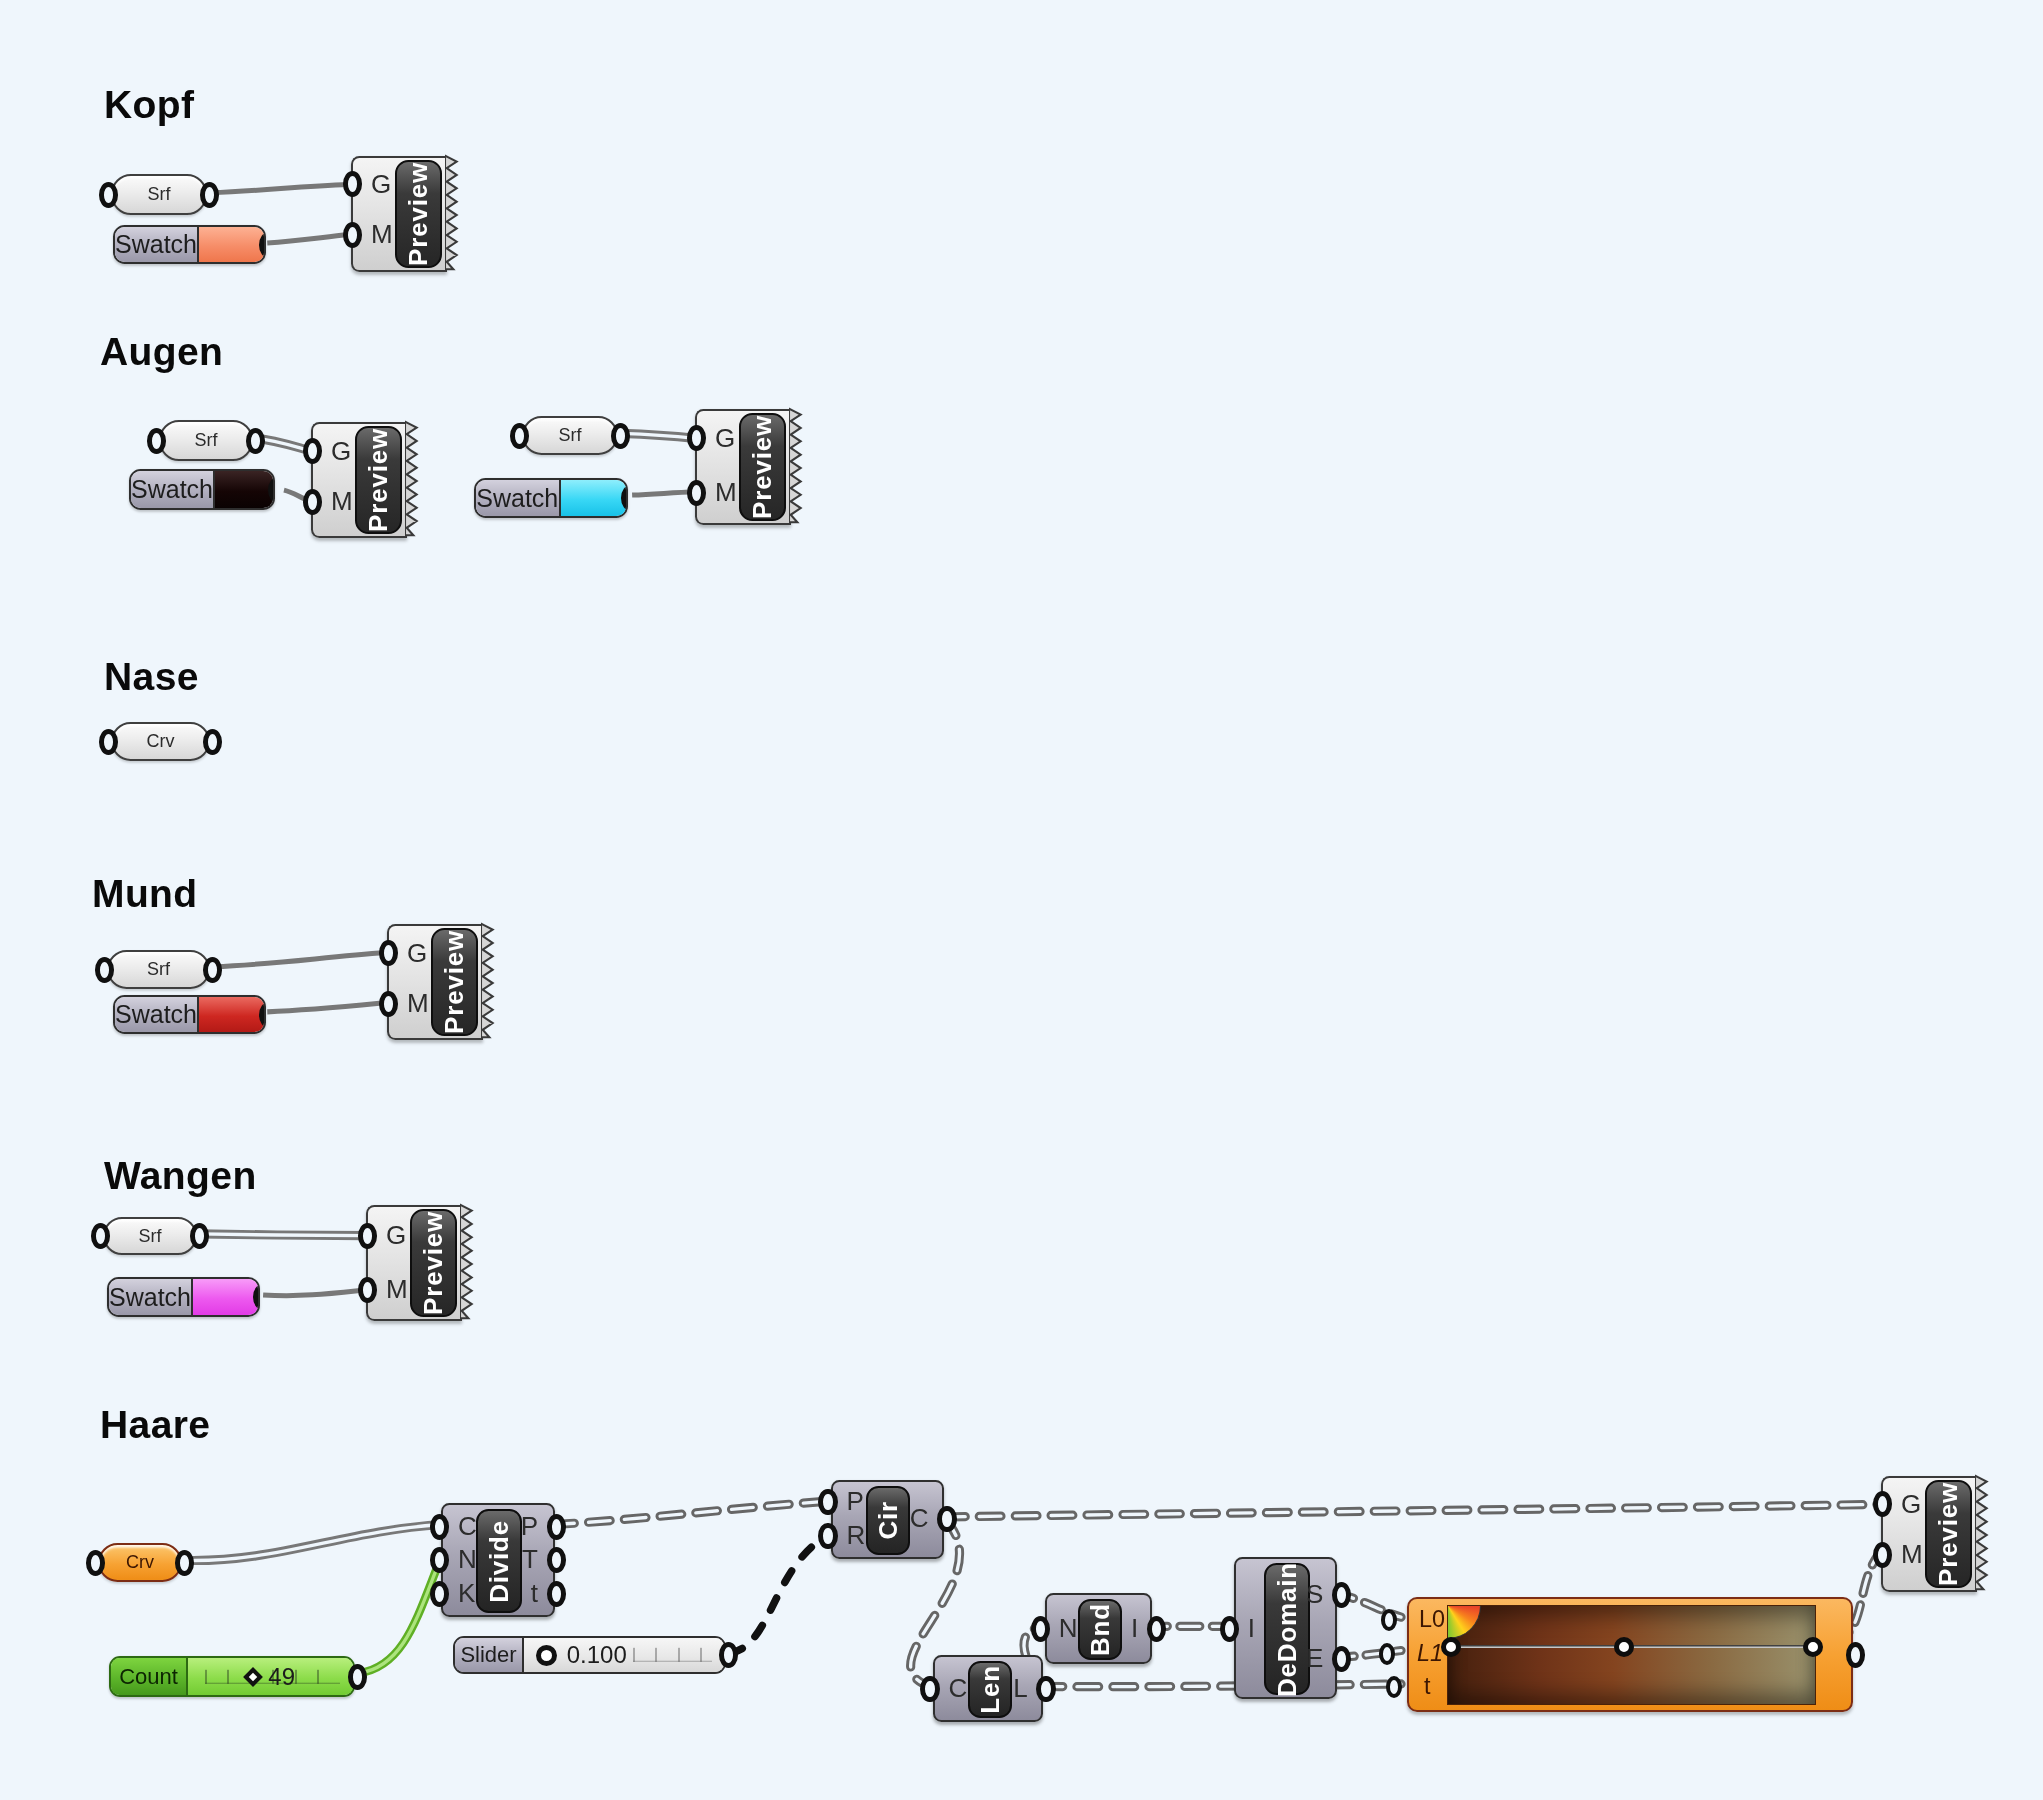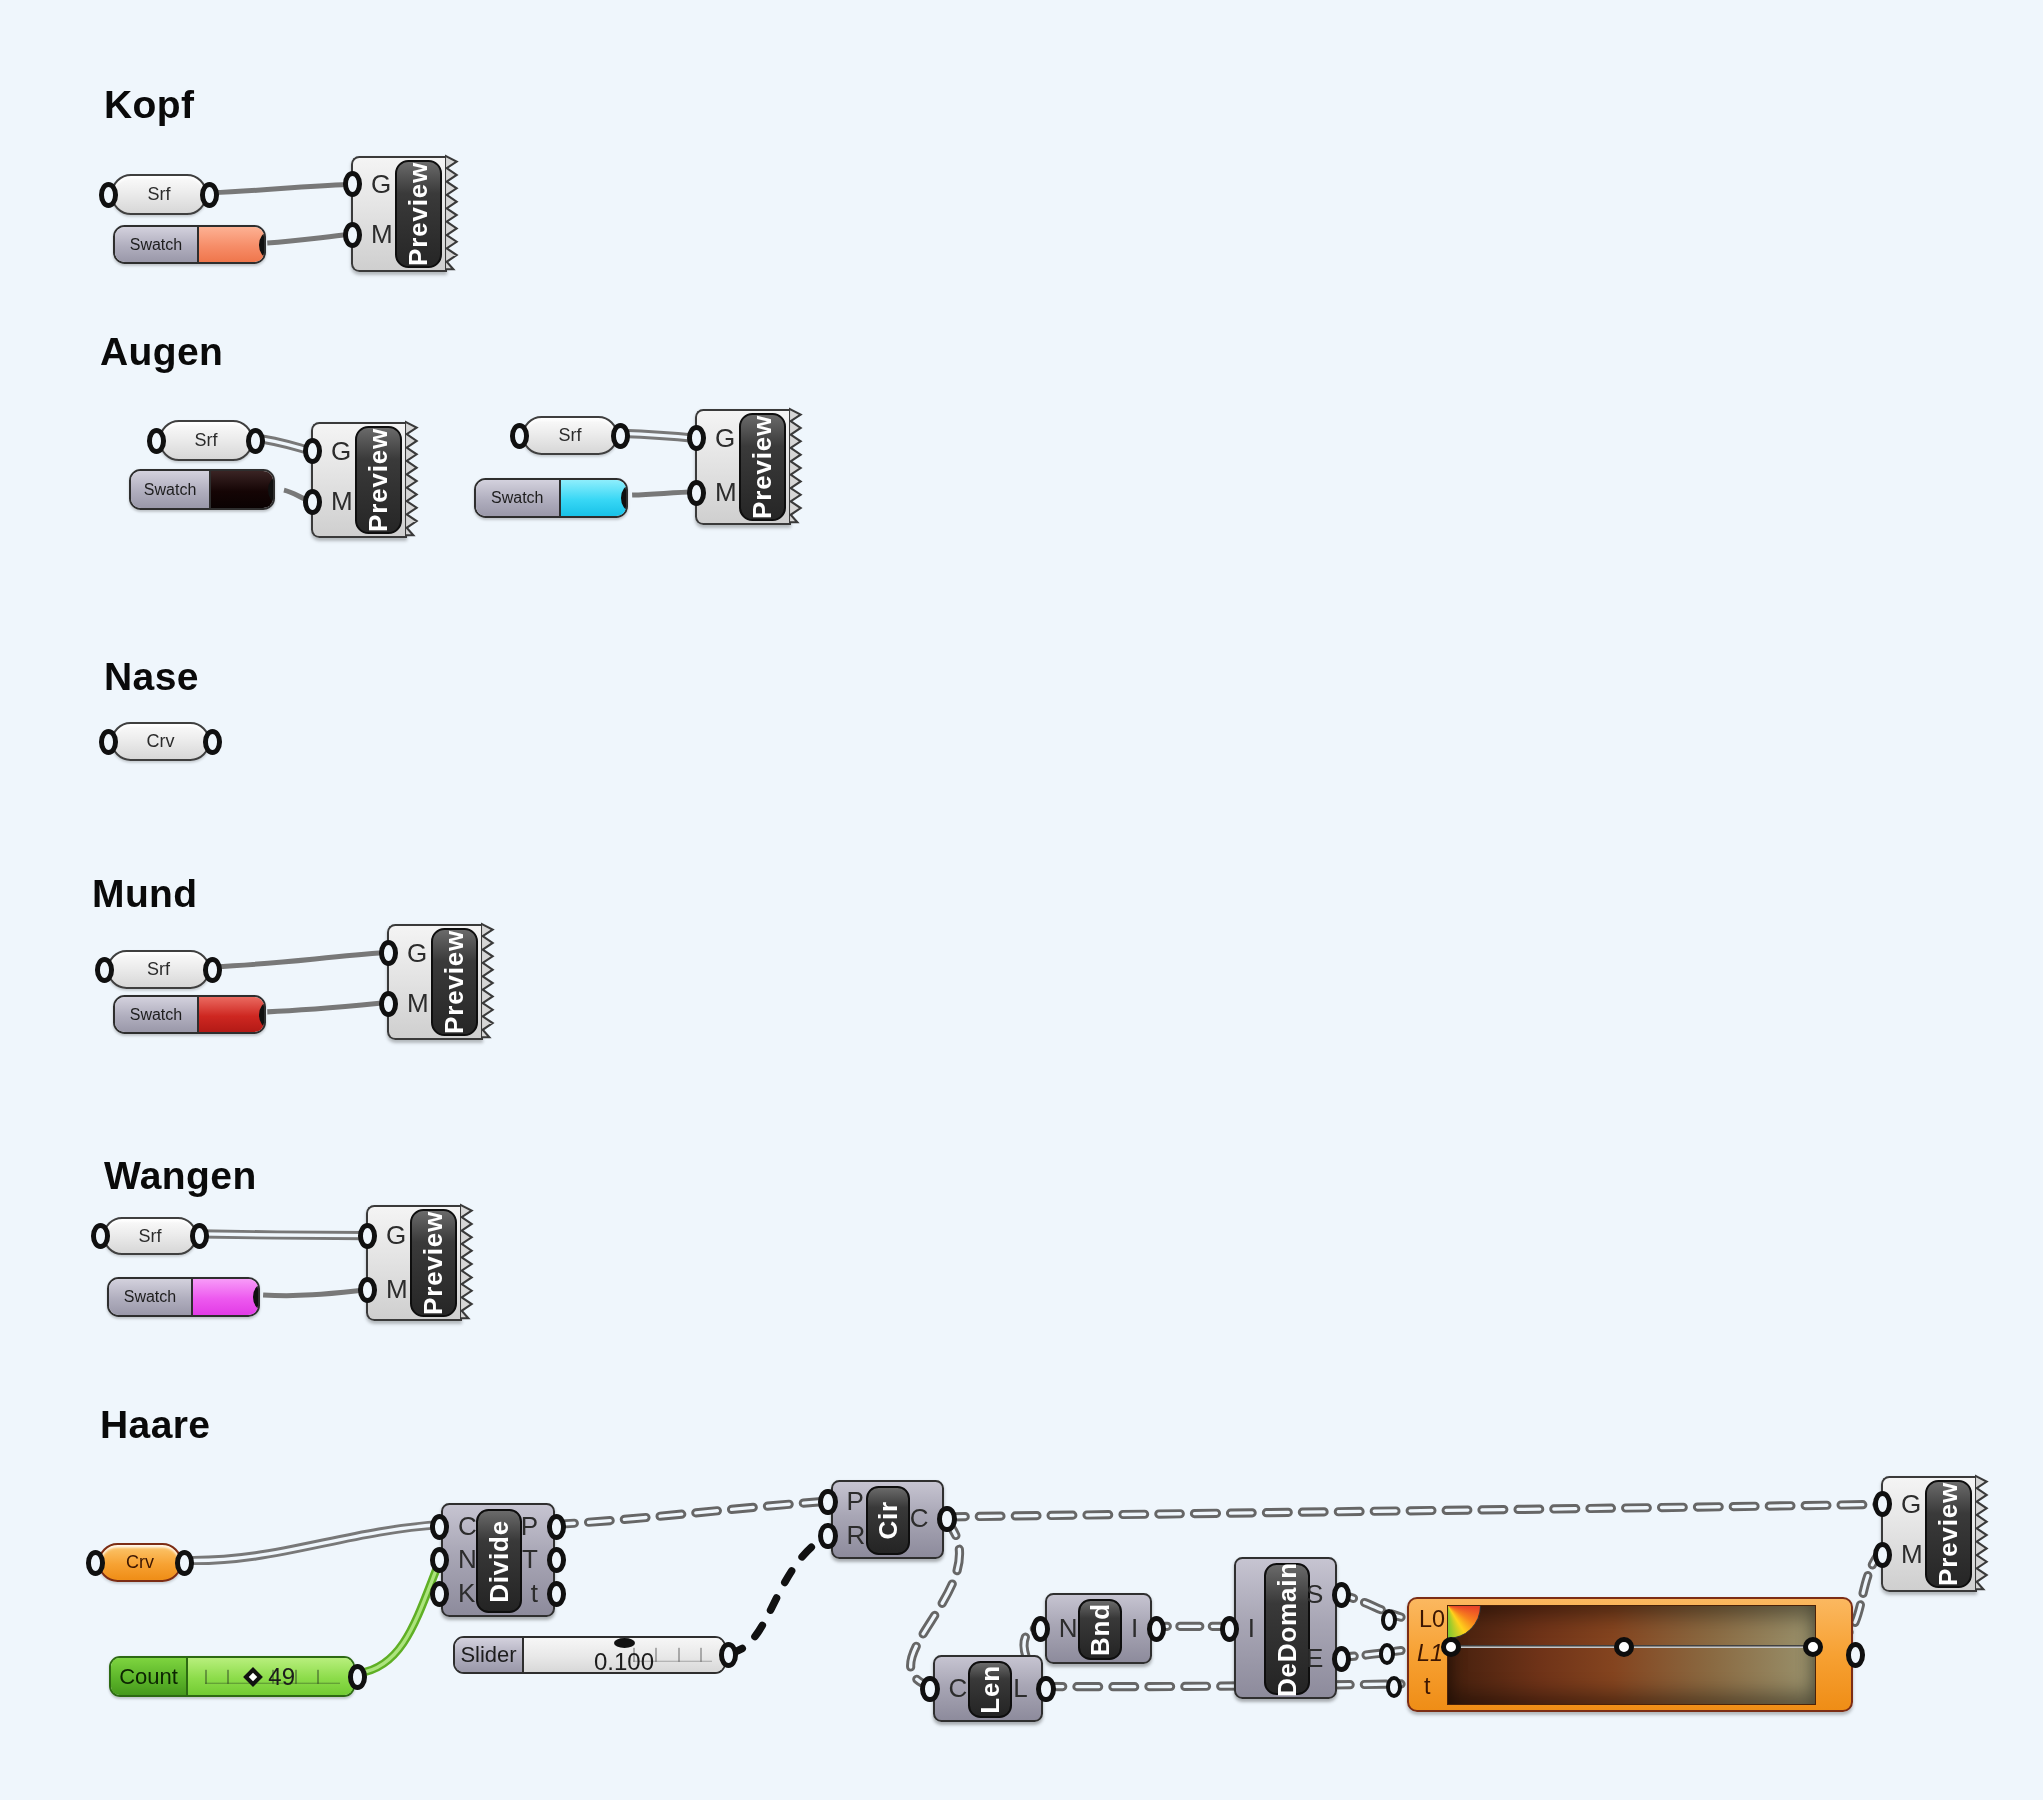--- a/index.html
+++ b/index.html
@@ -20,21 +20,21 @@
   .pin-l::before,.pin-r::after{content:'';position:absolute;top:50%;transform:translateY(-50%);
       width:9.2px;height:16px;border:5px solid #101010;border-radius:50%;background:#EFF6FC;}
   .pin-l::before{left:-14px;}
   .pin-r::after{right:-14px;}
 
   
   .swatch{position:absolute;z-index:2;border:2.5px solid #2e2e2e;border-radius:11.7px;display:flex;
           overflow:hidden;box-shadow:0 1.7px 2.5px rgba(0,0,0,.2);}
   .sw-label{flex:0 0 55%;display:flex;align-items:center;justify-content:center;
             background:linear-gradient(180deg,#d3d1dd 0%,#b0aebe 55%,#9a98a9 100%);
-            border-right:2.5px solid #2e2e2e;font-size:16px;color:#1d1d1d;}
+            border-right:2.5px solid #2e2e2e;font-size:25px;color:#1d1d1d;}
   .sw-color{flex:1;}
 
   
   .preview{position:absolute;z-index:2;width:94px;height:112px;}
   .pv-body{position:absolute;left:0;top:0;width:94px;height:112px;
            border:2.5px solid #3a3a3a;border-right:none;border-radius:8.3px 0 0 8.3px;
            background:linear-gradient(180deg,#f4f4f4 0%,#e2e2e2 50%,#cfcfcf 100%);
            box-shadow:0 2.5px 3.3px rgba(0,0,0,.25);}
   .pv-zig{position:absolute;left:94px;top:-2.5px;height:117px;width:15px;}
   .pv-pill{position:absolute;right:3.3px;top:4.2px;width:43px;height:104px;border:2.5px solid #0e0e0e;
@@ -267,21 +267,21 @@
     <div class="port out" style="top:10px;right:15px;">P</div>
     <div class="port out" style="top:43px;right:15px;">T</div>
     <div class="port out" style="top:77px;right:15px;">t</div>
     <div class="op-pill" style="left:33px;top:4.2px;width:42px;height:100px;">
       <span class="vlabel">Divide</span>
     </div>
   </div>
 
   <div class="slider gray" style="left:453px;top:1636px;width:269px;height:34px;">
     <div class="lbl" style="flex:0 0 67px;">Slider</div>
-    <div class="track pin-r" style="position:relative;flex-direction:column;">
+    <div class="track pin-r" style="position:relative;">
       <div class="ticks" style="left:109px;right:11.7px;"></div>
       <div class="grip-ring"></div>
       <span class="val">0.100</span>
     </div>
   </div>
 
   <div class="opcomp" style="left:831px;top:1480px;width:109px;height:75px;">
     <div class="port in" style="top:8.3px;left:13.4px;">P</div>
     <div class="port in" style="top:42px;left:13.4px;">R</div>
     <div class="port out" style="top:25px;right:13.4px;">C</div>

